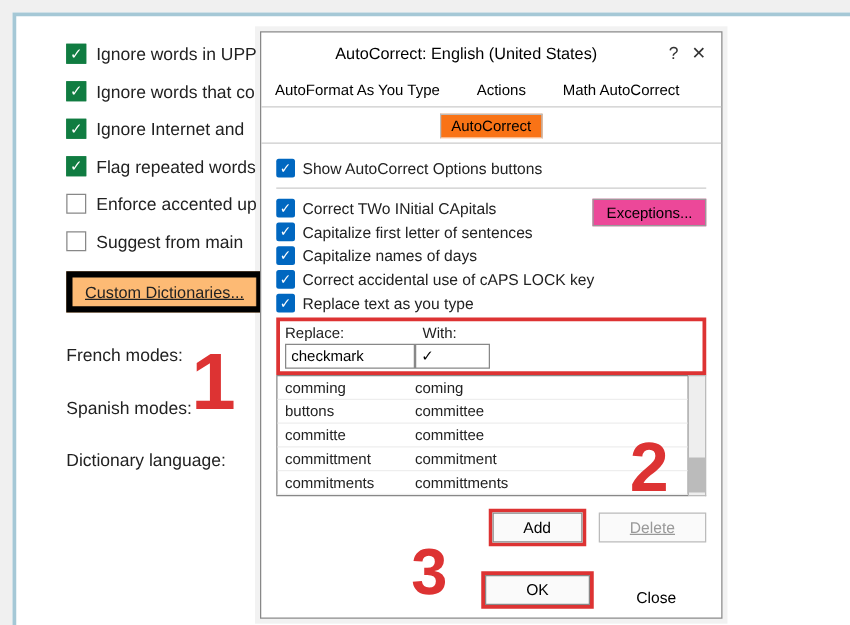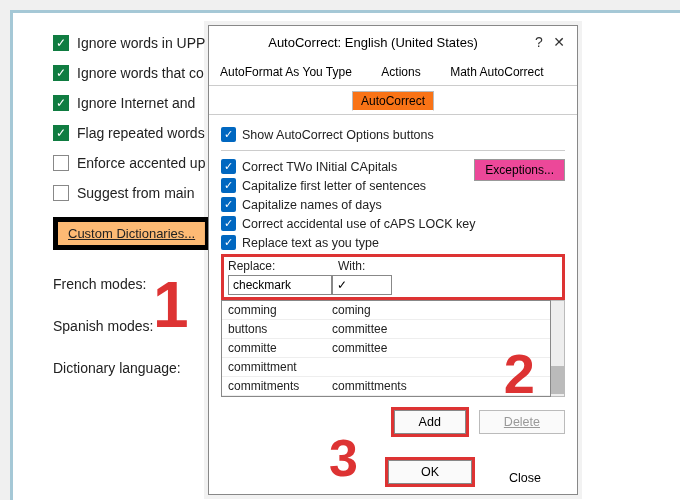--- a/index.html
+++ b/index.html
@@ -151,20 +151,21 @@
           <div class="lrow">
               <div>buttons</div>
               <div>committee</div>
             </div>
           <div class="lrow">
               <div>committe</div>
               <div>committee</div>
             </div>
           <div class="lrow">
               <div>committment</div>
+              <div>commitment</div>
             </div>
           <div class="lrow">
               <div>commitments</div>
               <div>committments</div>
             </div>
         </div>
         <div class="scroll-stub">
             <div class="scroll-thumb"></div>
           </div>
       </div>

